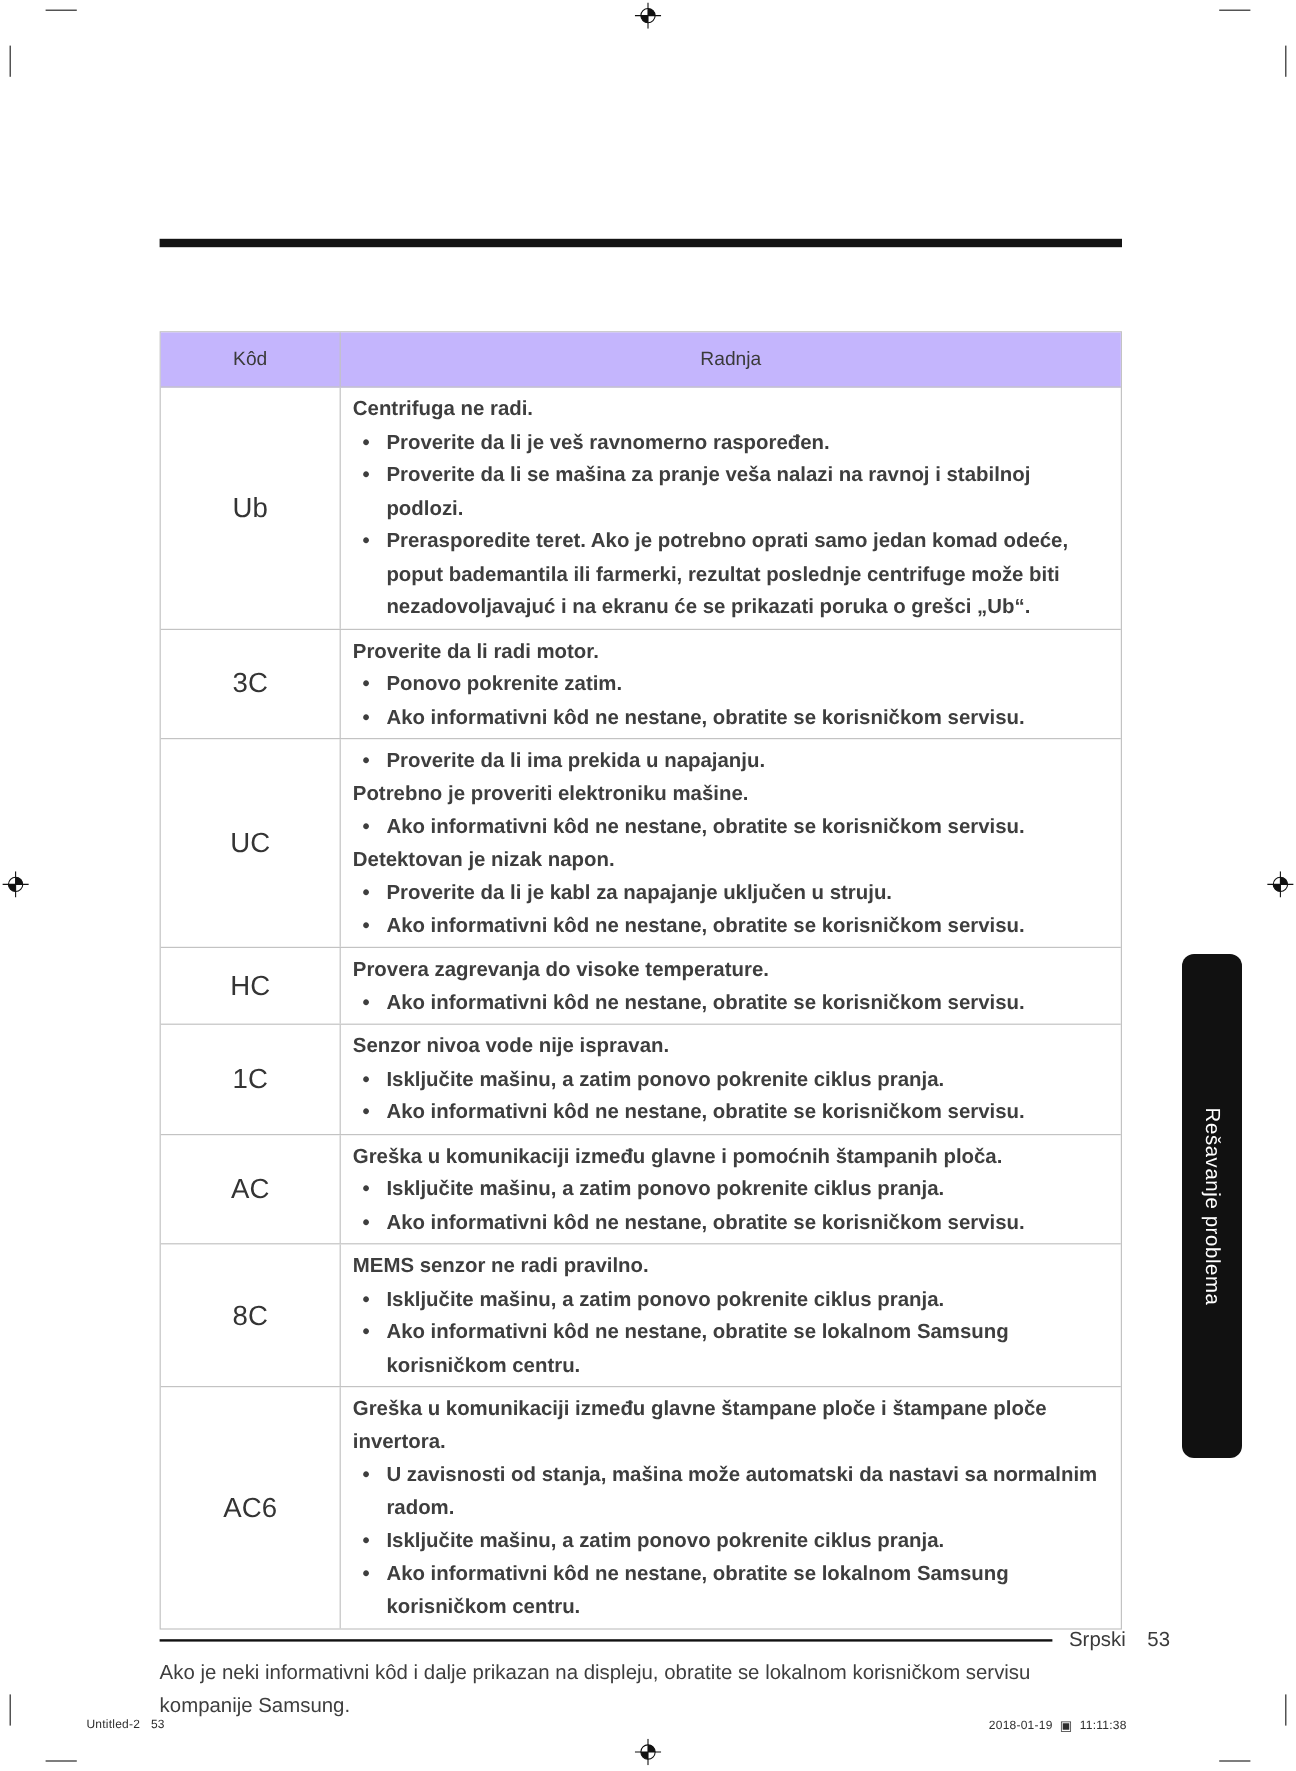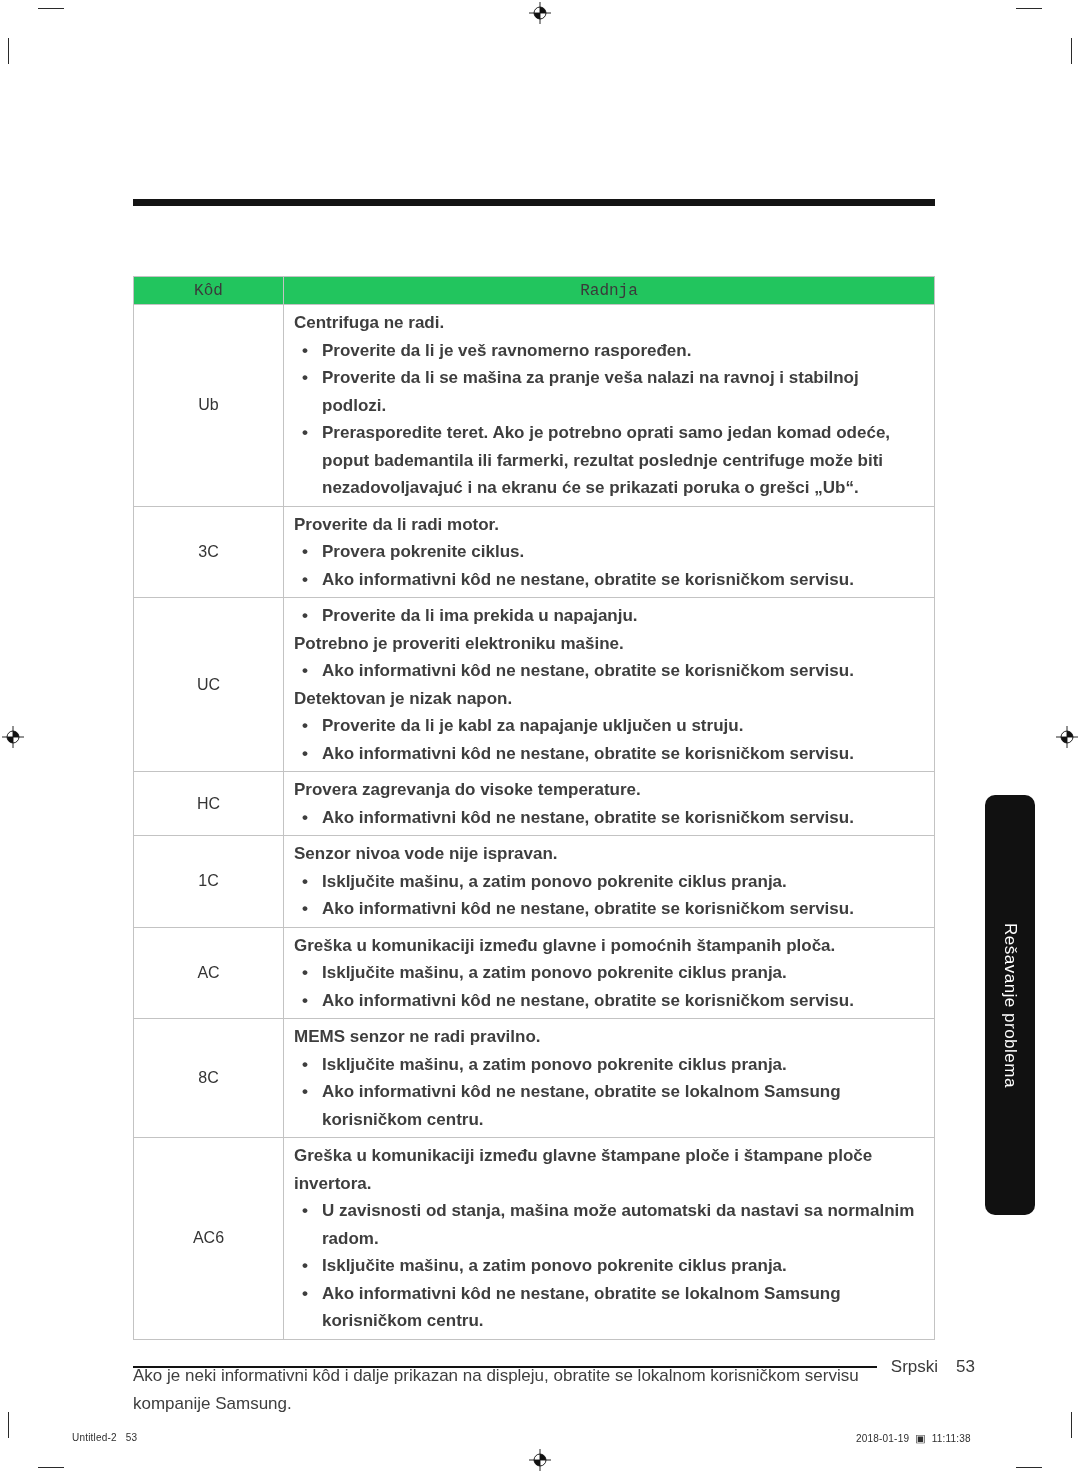--- a/index.html
+++ b/index.html
@@ -6,28 +6,28 @@
   html,body { background:#ffffff; }
   body {
     width:1080px; height:1476px; position:relative; overflow:hidden;
     font-family:"Liberation Sans", sans-serif; color:#3e3e3e;
   }
   .top-rule { position:absolute; left:133px; top:199px; width:802px; height:7px; background:#141414; }
 
   .content { position:absolute; left:133px; top:276px; width:802px; }
 
   .trouble-table { width:100%; border:1px solid #c3c3c3; }
-  .thead { display:flex; background:#22c55e; border-bottom:1px solid #c3c3c3; height:28px; font-size:16px; color:#3a3a3a;font-family:Liberation Mono, monospace; }
+  .thead { display:flex; background:#c4b5fd; border-bottom:1px solid #c3c3c3; height:46px; font-size:16px; color:#3a3a3a; }
   .th-code { width:150px; display:flex; align-items:center; justify-content:center; border-right:1px solid #c3c3c3; }
   .th-action { flex:1; display:flex; align-items:center; justify-content:center; }
 
   .trow { display:flex; border-bottom:1px solid #c3c3c3; }
   .trow:last-child { border-bottom:none; }
   .cell-code { width:150px; display:flex; align-items:center; justify-content:center;
-               border-right:1px solid #c3c3c3; font-size:16px; color:#343434; }
+               border-right:1px solid #c3c3c3; font-size:23px; color:#343434; }
   .cell-action { flex:1; padding:4px 14px 4px 10px; font-size:17px; line-height:27.5px; color:#3e3e3e; }
 
   .line { position:relative;font-weight:bold; }
   .line.bullet { padding-left:28px; }
   .line.bullet::before { content:"•"; position:absolute; left:8px; top:0; color:#3e3e3e; }
 
   .closing-note { margin-top:22px; font-size:17px; line-height:28px; color:#3e3e3e; width:790px; }
 
   .footer { position:absolute; left:133px; top:1357px; width:842px; display:flex; align-items:center; gap:14px;justify-content:flex-end; }
   .footer-line { flex:1; height:2px; background:#121212; }
@@ -40,21 +40,21 @@
   .side-tab span { writing-mode:vertical-rl; color:#ffffff; font-size:17px; letter-spacing:0.5px; white-space:nowrap; }
 
   .regmark { position:absolute; width:22px; height:22px; }
   .regmark svg { display:block; width:22px; height:22px; }
 
   .crop-v { position:absolute; width:1px; height:26px; background:#2a2a2a; }
   .crop-h { position:absolute; height:1px; width:26px; background:#2a2a2a; }
 
   .print-info { position:absolute; font-size:10px; color:#2e2e2e; letter-spacing:0.2px; }
   .print-left { left:72px; top:1432px; }
-  .print-right { left:856px; top:1432px; display:flex; gap:6px; align-items:center; }
+  .print-right { left:824px; top:1432px; display:flex; gap:6px; align-items:center; }
   .print-right .mini-icon { font-size:11px; }
 </style>
 </head>
 <body>
 
 <div class="top-rule"></div>
 
 <div class="content">
   <div class="trouble-table">
     <div class="thead">
@@ -68,21 +68,21 @@
             <div class="line">Centrifuga ne radi.</div>
             <div class="line bullet">Proverite da li je veš ravnomerno raspoređen.</div>
             <div class="line bullet">Proverite da li se mašina za pranje veša nalazi na ravnoj i stabilnoj podlozi.</div>
             <div class="line bullet">Prerasporedite teret. Ako je potrebno oprati samo jedan komad odeće, poput bademantila ili farmerki, rezultat poslednje centrifuge može biti nezadovoljavajuć i na ekranu će se prikazati poruka o grešci „Ub“.</div>
           </div>
         </div>
         <div class="trow">
           <div class="cell-code">3C</div>
           <div class="cell-action">
             <div class="line">Proverite da li radi motor.</div>
-            <div class="line bullet">Provera pokrenite ciklus.</div>
+            <div class="line bullet">Ponovo pokrenite zatim.</div>
             <div class="line bullet">Ako informativni kôd ne nestane, obratite se korisničkom servisu.</div>
           </div>
         </div>
         <div class="trow">
           <div class="cell-code">UC</div>
           <div class="cell-action">
             <div class="line bullet">Proverite da li ima prekida u napajanju.</div>
             <div class="line">Potrebno je proveriti elektroniku mašine.</div>
             <div class="line bullet">Ako informativni kôd ne nestane, obratite se korisničkom servisu.</div>
             <div class="line">Detektovan je nizak napon.</div>

